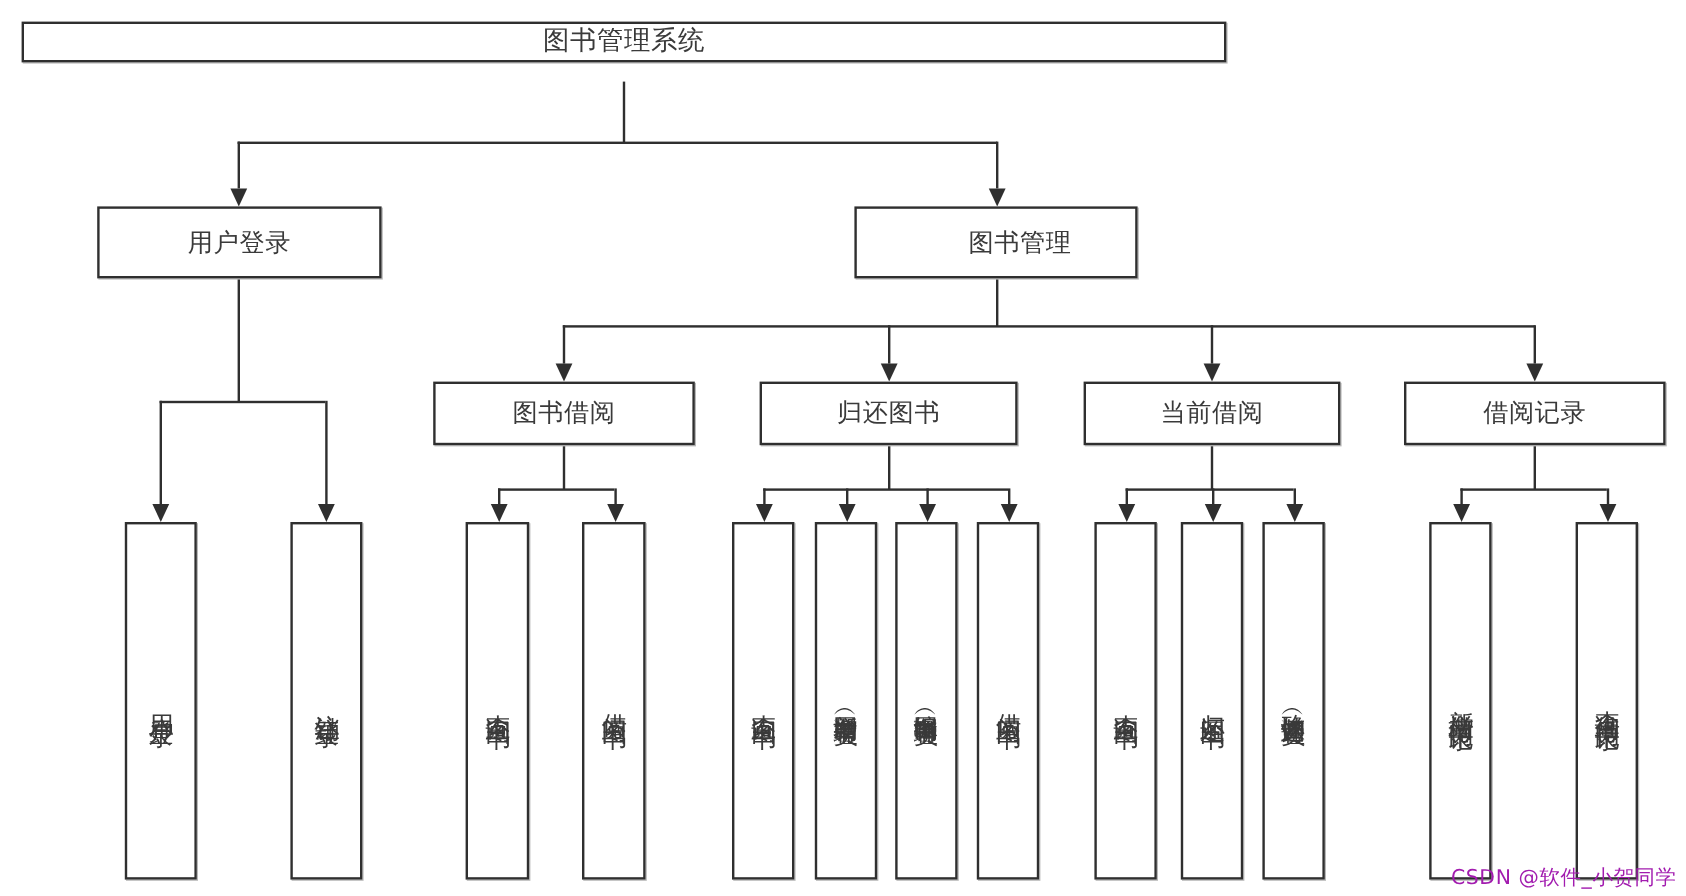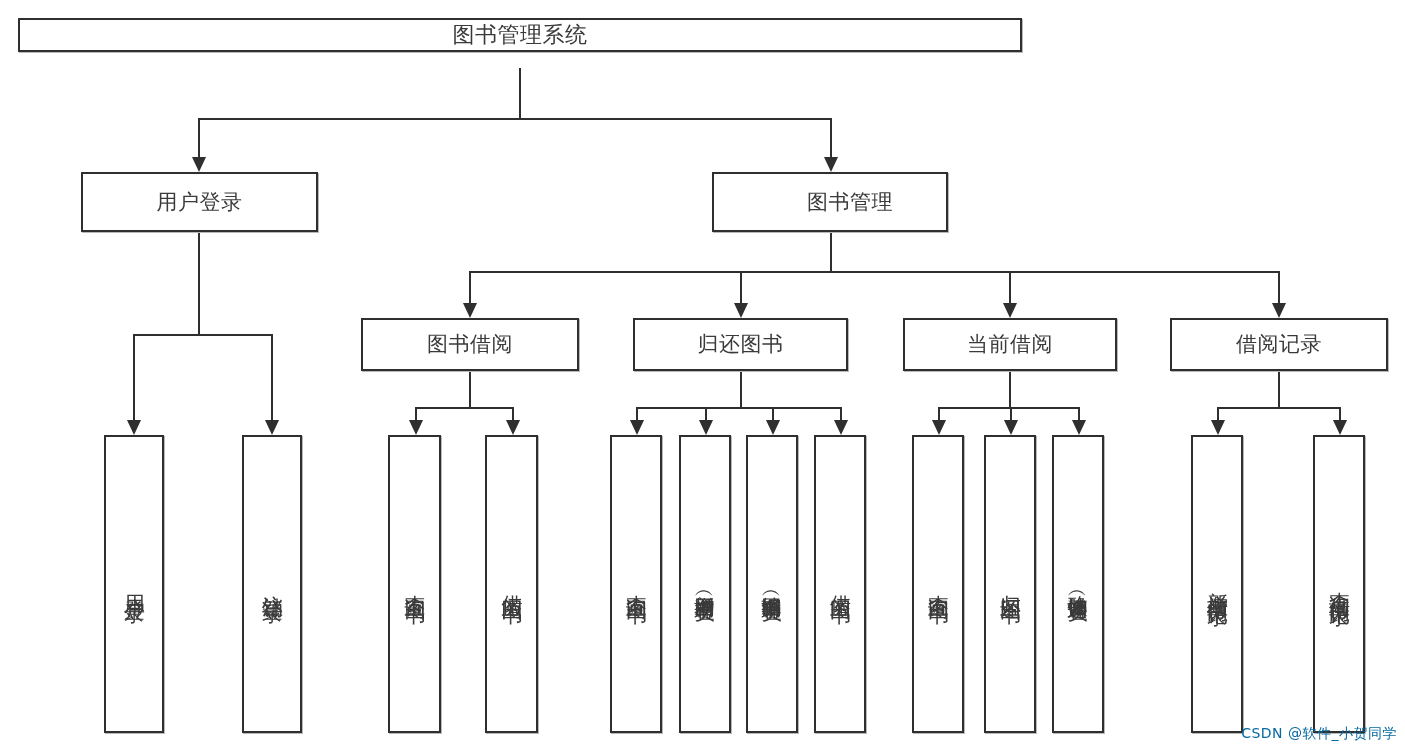--- a/index.html
+++ b/index.html
@@ -75,22 +75,22 @@
     width:0;height:0;
     border-left:7px solid transparent;
     border-right:7px solid transparent;
     border-top:15px solid #2f2f2f;
     z-index:2;
   }
   
   #watermark{
     position:absolute;
     right:8px;bottom:4px;
-    font-size:14px;
-    color:#0369a1;
+    font-size:17px;
+    color:#a21caf;
     letter-spacing:0.5px;
     z-index:6;
     white-space:nowrap;
     font-family:"DejaVu Sans","Liberation Sans",sans-serif;
   }
 </style>
 </head>
 <body>
 
 <div id="diagram">

